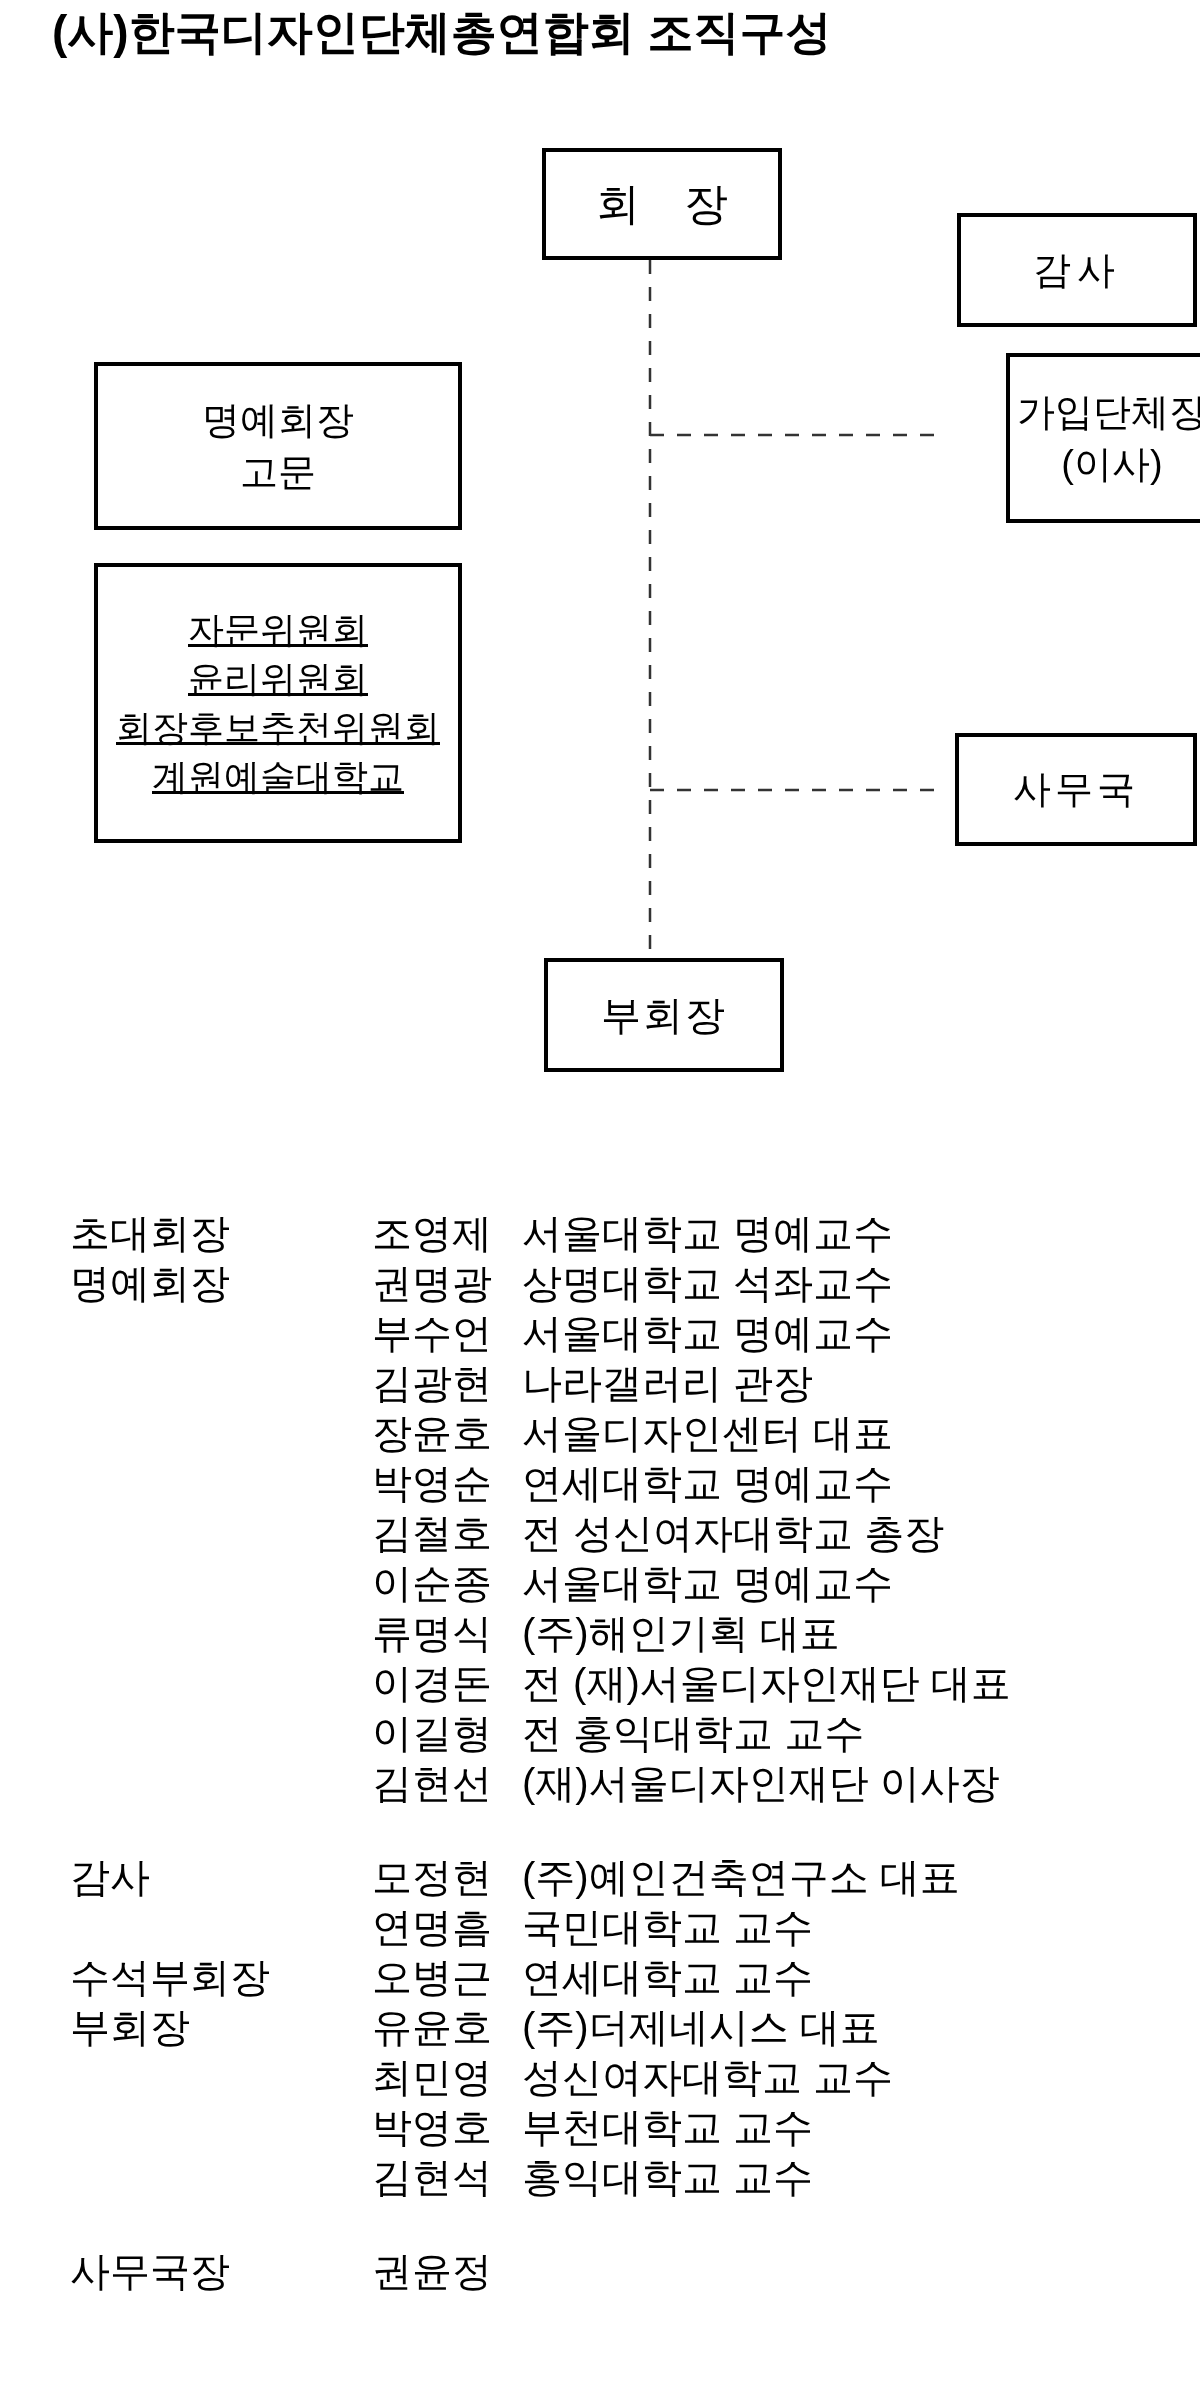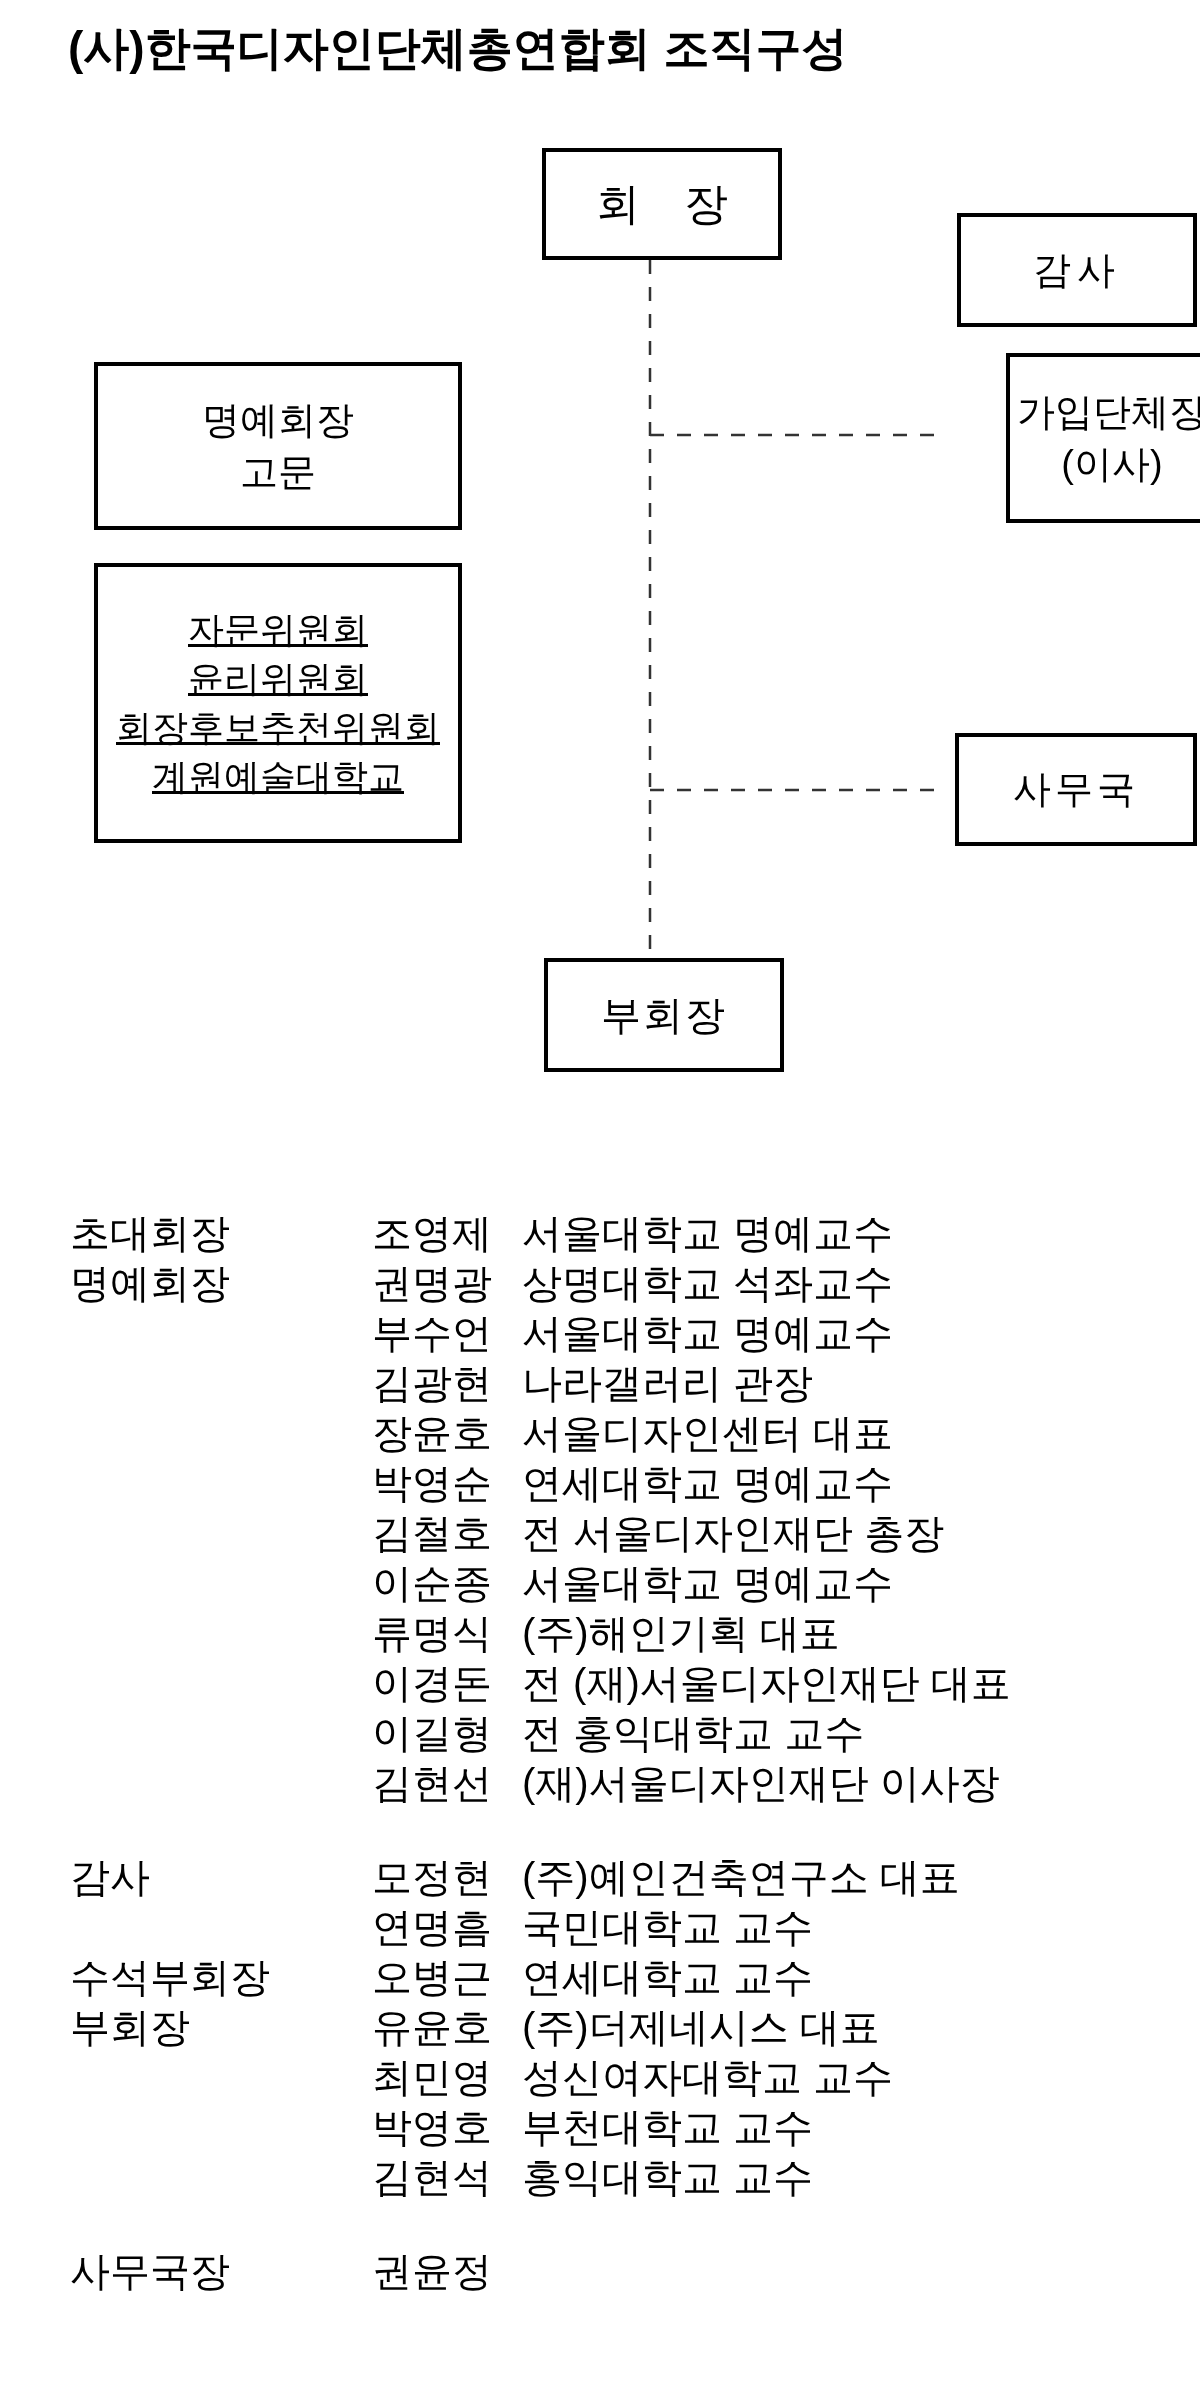--- a/index.html
+++ b/index.html
@@ -17,21 +17,21 @@
     position: relative;
     width: 1200px;
     height: 2390px;
     background: #ffffff;
     overflow: hidden;
   }
   .title {
     position: absolute;
     left: 52px;
     top: 2px;
-    margin: 16px;
+    margin: 0;
     font-size: 46px;
     font-weight: bold;
     white-space: nowrap;
   }
   .connectors {
     position: absolute;
     left: 0;
     top: 0;
     pointer-events: none;
   }
@@ -158,21 +158,21 @@
 
       <div class="roster-row">
         <span class="cell-role"></span>
         <span class="cell-name">박영순</span>
         <span class="cell-aff">연세대학교 명예교수</span>
       </div>
 
       <div class="roster-row">
         <span class="cell-role"></span>
         <span class="cell-name">김철호</span>
-        <span class="cell-aff">전 서울디자인재단 총장</span>
+        <span class="cell-aff">전 성신여자대학교 총장</span>
       </div>
 
       <div class="roster-row">
         <span class="cell-role"></span>
         <span class="cell-name">이순종</span>
         <span class="cell-aff">서울대학교 명예교수</span>
       </div>
 
       <div class="roster-row">
         <span class="cell-role"></span>

